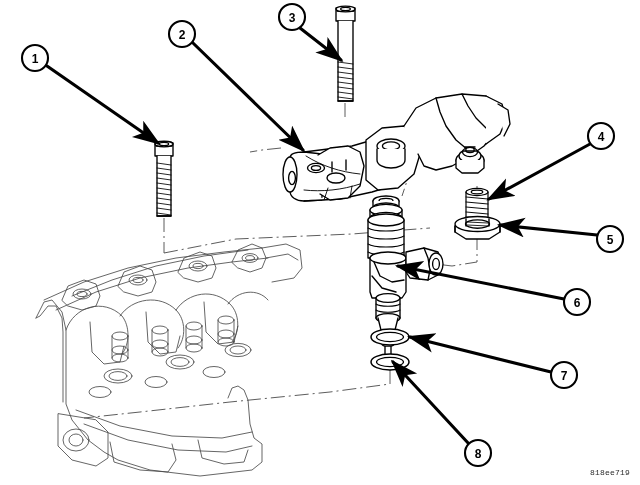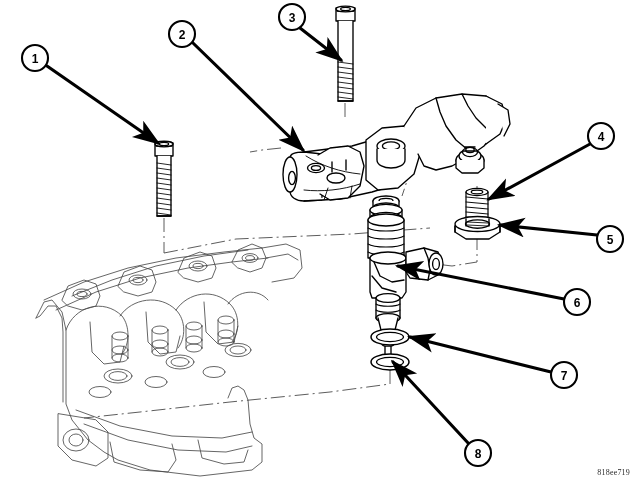--- a/index.html
+++ b/index.html
@@ -21,21 +21,21 @@
   #figure svg {
     position: absolute;
     left: 0;
     top: 0;
     display: block;
   }
   .fig-id {
     position: absolute;
     right: 10px;
     bottom: 8px;
-    font-family: Liberation Serif, serif;
+    font-family: Liberation Mono, monospace;
     font-size: 8px;
     letter-spacing: 0.2px;
     color: #2a2a2a;
     white-space: nowrap;
   }
   text.callout-num {
     font-family: "Liberation Sans", sans-serif;
     font-size: 12px;
     font-weight: bold;
     fill: #000000;

